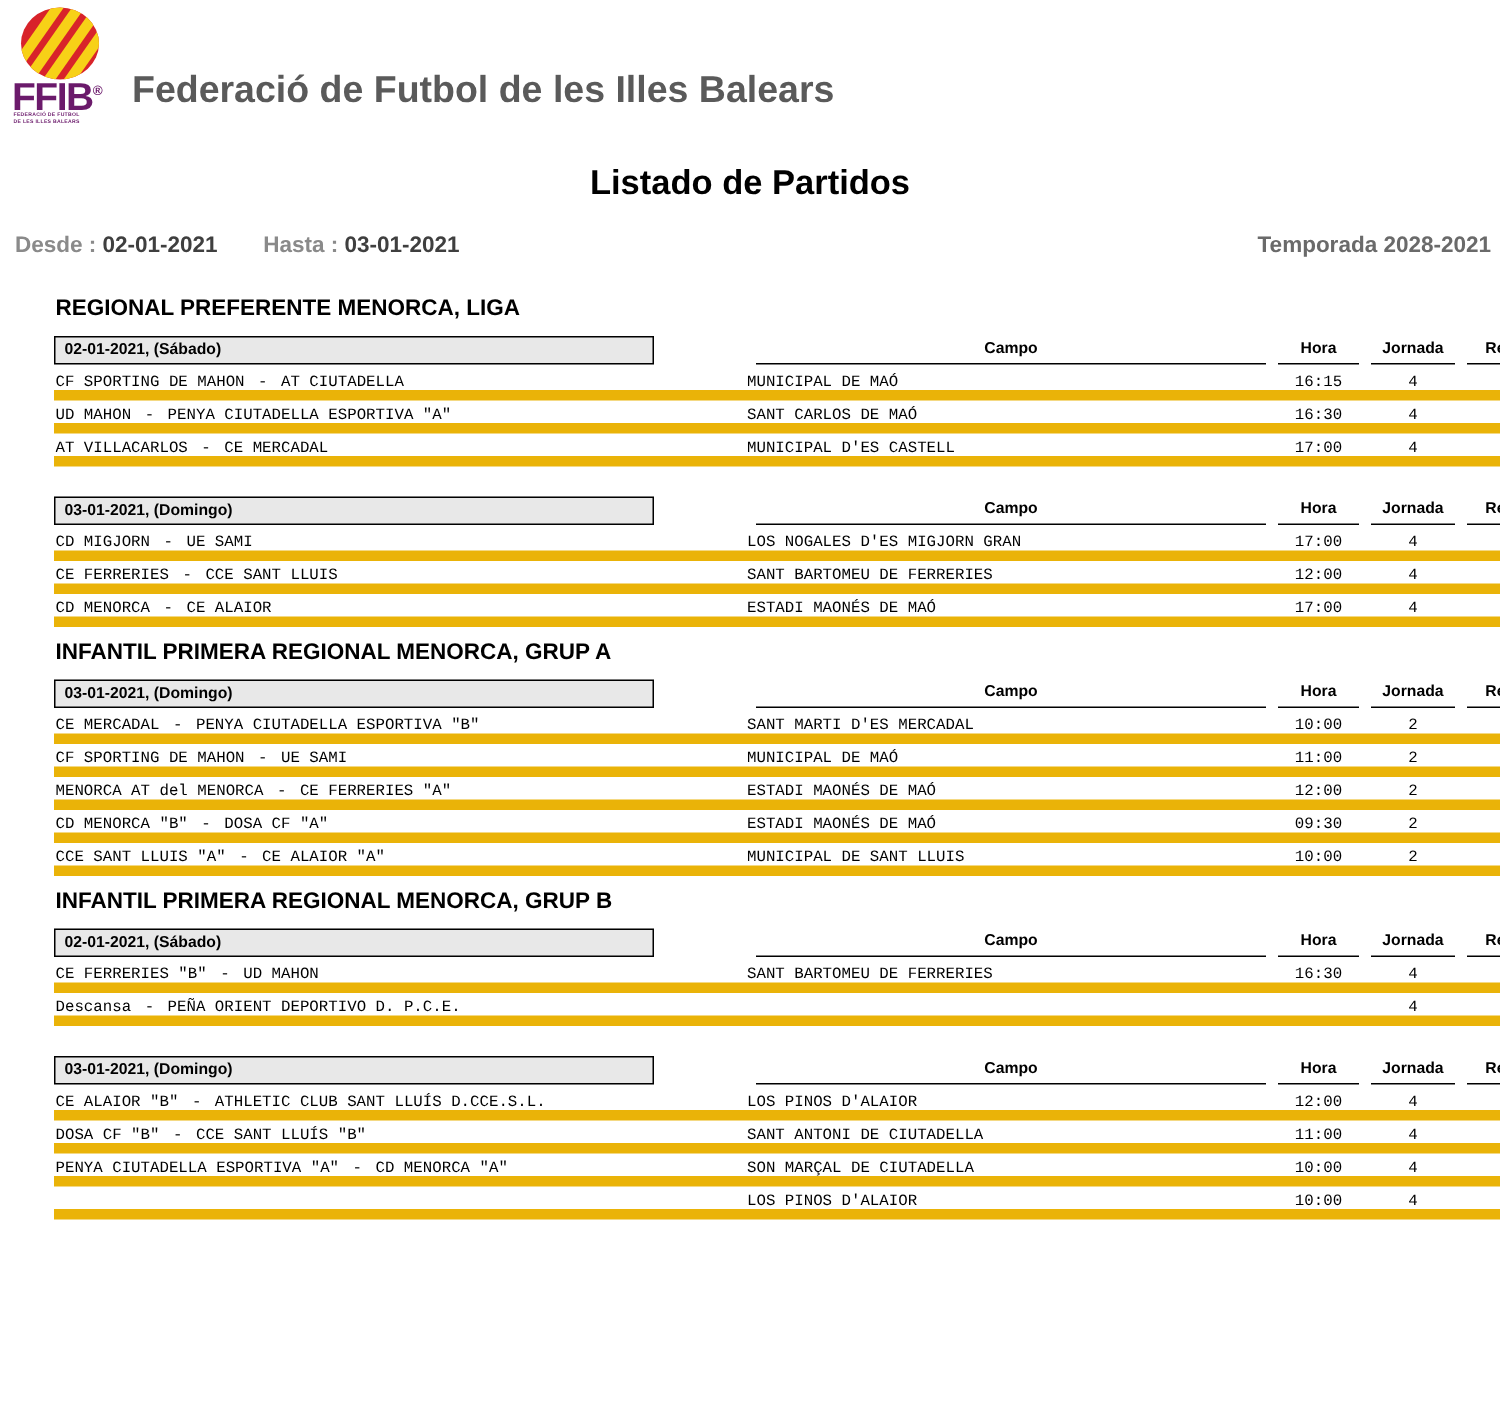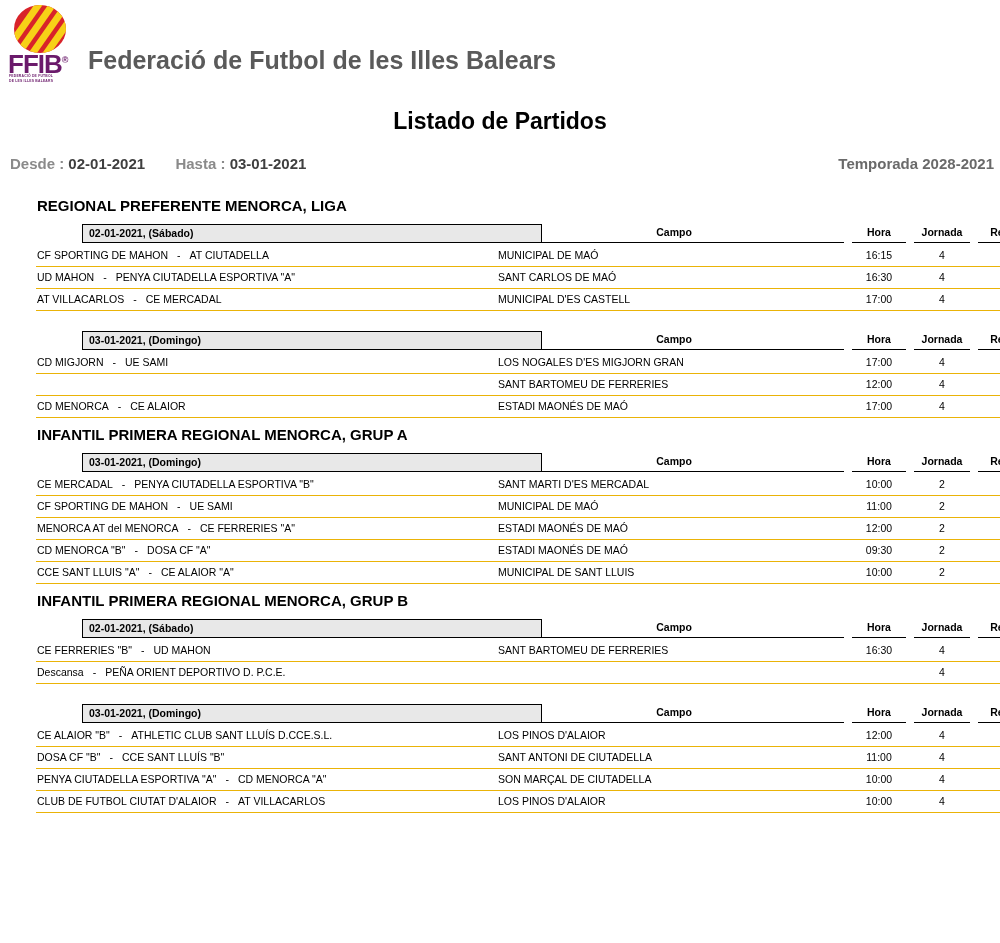--- a/index.html
+++ b/index.html
@@ -143,32 +143,31 @@
 
   
   .day-head {
     position: relative;
     height: 21px;
   }
   .date-box {
     position: absolute;
     left: 0;
     top: 0;
-    width: 460px;
+    width: 400px;
     height: 19px;
     background: #e8e8e8;
     border: 1.5px solid #000;
     font-size: 10.5px;
     font-weight: bold;
     color: #000;
     line-height: 16px;
     padding-left: 6px;
     white-space: nowrap;
     overflow: hidden;
-    margin-left: 46px;
   }
   .col-head {
     position: absolute;
     top: 1px;
     height: 18px;
     border-bottom: 1.2px solid #000;
     font-size: 10.5px;
     font-weight: bold;
     text-align: center;
     line-height: 15px;
@@ -176,21 +175,22 @@
   }
   .ch-campo   { left: 468px; width: 340px; }
   .ch-hora    { left: 816px; width: 54px; }
   .ch-jornada { left: 878px; width: 56px; }
   .ch-resul   { left: 942px; width: 56px; }
 
   
   .match-row {
     position: relative;
     height: 22px;
-    border-bottom: 1px solid #eab308;
+    border-bottom: 7px solid #eab308;
+    font-family: Liberation Mono, monospace;
   }
   .m-teams {
     position: absolute;
     left: 1px;
     top: 0;
     width: 455px;
     font-size: 10.5px;
     line-height: 21px;
     color: #000;
     white-space: nowrap;
@@ -317,20 +317,21 @@
             <div class="col-head ch-resul">Resul.</div>
           </div>
           <div class="match-row">
             <div class="m-teams"><span>CD MIGJORN</span><span class="dash">-</span><span>UE SAMI</span></div>
             <div class="m-campo">LOS NOGALES D'ES MIGJORN GRAN</div>
             <div class="m-hora">17:00</div>
             <div class="m-jornada">4</div>
             <div class="m-resul">-</div>
           </div>
           <div class="match-row">
+            <div class="m-teams"><span>CE FERRERIES</span><span class="dash">-</span><span>CCE SANT LLUIS</span></div>
             <div class="m-campo">SANT BARTOMEU DE FERRERIES</div>
             <div class="m-hora">12:00</div>
             <div class="m-jornada">4</div>
             <div class="m-resul">-</div>
           </div>
           <div class="match-row">
             <div class="m-teams"><span>CD MENORCA</span><span class="dash">-</span><span>CE ALAIOR</span></div>
             <div class="m-campo">ESTADI MAONÉS DE MAÓ</div>
             <div class="m-hora">17:00</div>
             <div class="m-jornada">4</div>
@@ -433,21 +434,20 @@
             <div class="m-resul">-</div>
           </div>
           <div class="match-row">
             <div class="m-teams"><span>PENYA CIUTADELLA ESPORTIVA "A"</span><span class="dash">-</span><span>CD MENORCA "A"</span></div>
             <div class="m-campo">SON MARÇAL DE CIUTADELLA</div>
             <div class="m-hora">10:00</div>
             <div class="m-jornada">4</div>
             <div class="m-resul">-</div>
           </div>
           <div class="match-row">
-            <div class="m-teams"><span>CLUB DE FUTBOL CIUTAT D'ALAIOR</span><span class="dash">-</span><span>AT VILLACARLOS</span></div>
             <div class="m-campo">LOS PINOS D'ALAIOR</div>
             <div class="m-hora">10:00</div>
             <div class="m-jornada">4</div>
             <div class="m-resul">-</div>
           </div>
         </div>
       </div>
     </div>
 
 </div>

